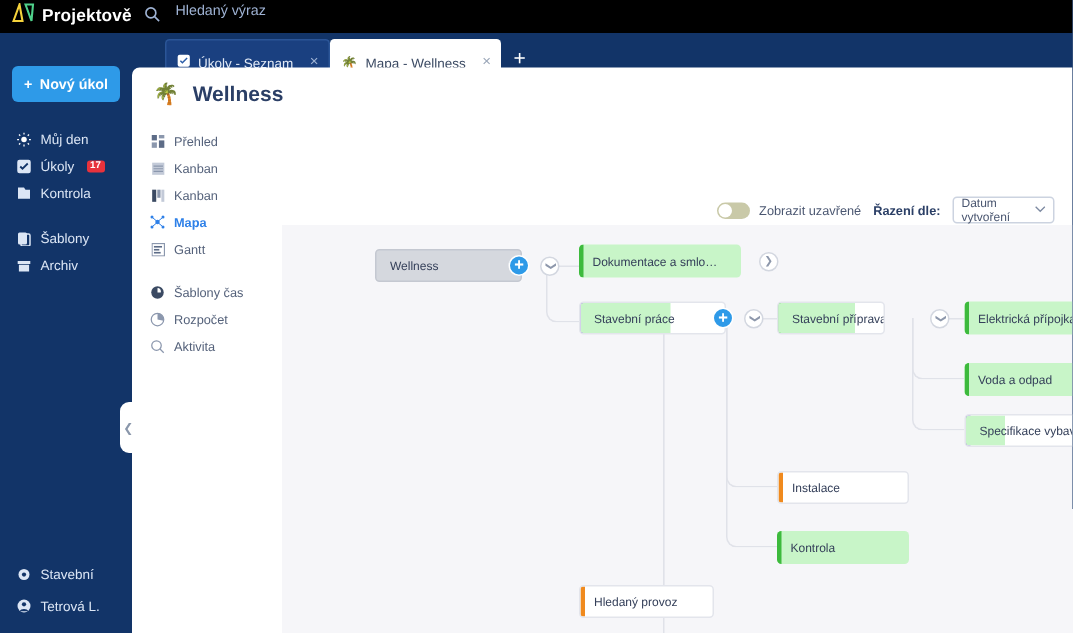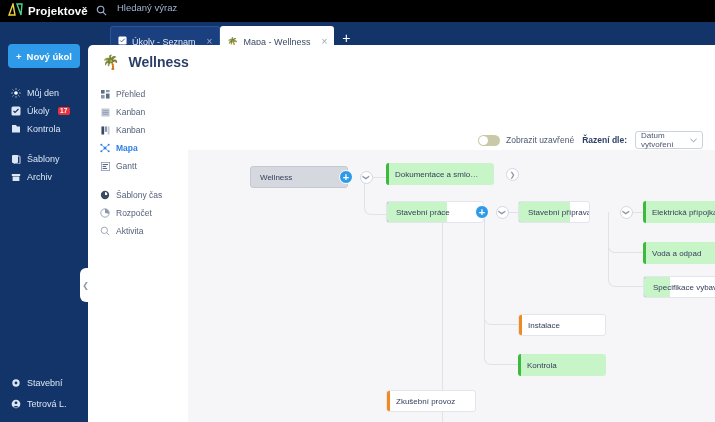--- a/index.html
+++ b/index.html
@@ -462,18 +462,18 @@
           <div class="node white" style="left: 330px; top: 164px; width: 88px;">
             <div class="bar" style="background: rgb(240, 138, 30);"></div>
             <div class="txt">Instalace</div>
           </div>
           <div class="node green" style="left: 330px; top: 204px; width: 88px;">
             <div class="bar" style="background: rgb(61, 186, 61);"></div>
             <div class="txt">Kontrola</div>
           </div>
           <div class="node white" style="left: 198px; top: 240px; width: 90px;">
             <div class="bar" style="background: rgb(240, 138, 30);"></div>
-            <div class="txt">Zkušební provoz</div>
+            <div class="txt">Hledaný provoz</div>
           </div>
         </div>
     </div>
   </div>
 </div>
 
 </body></html>

